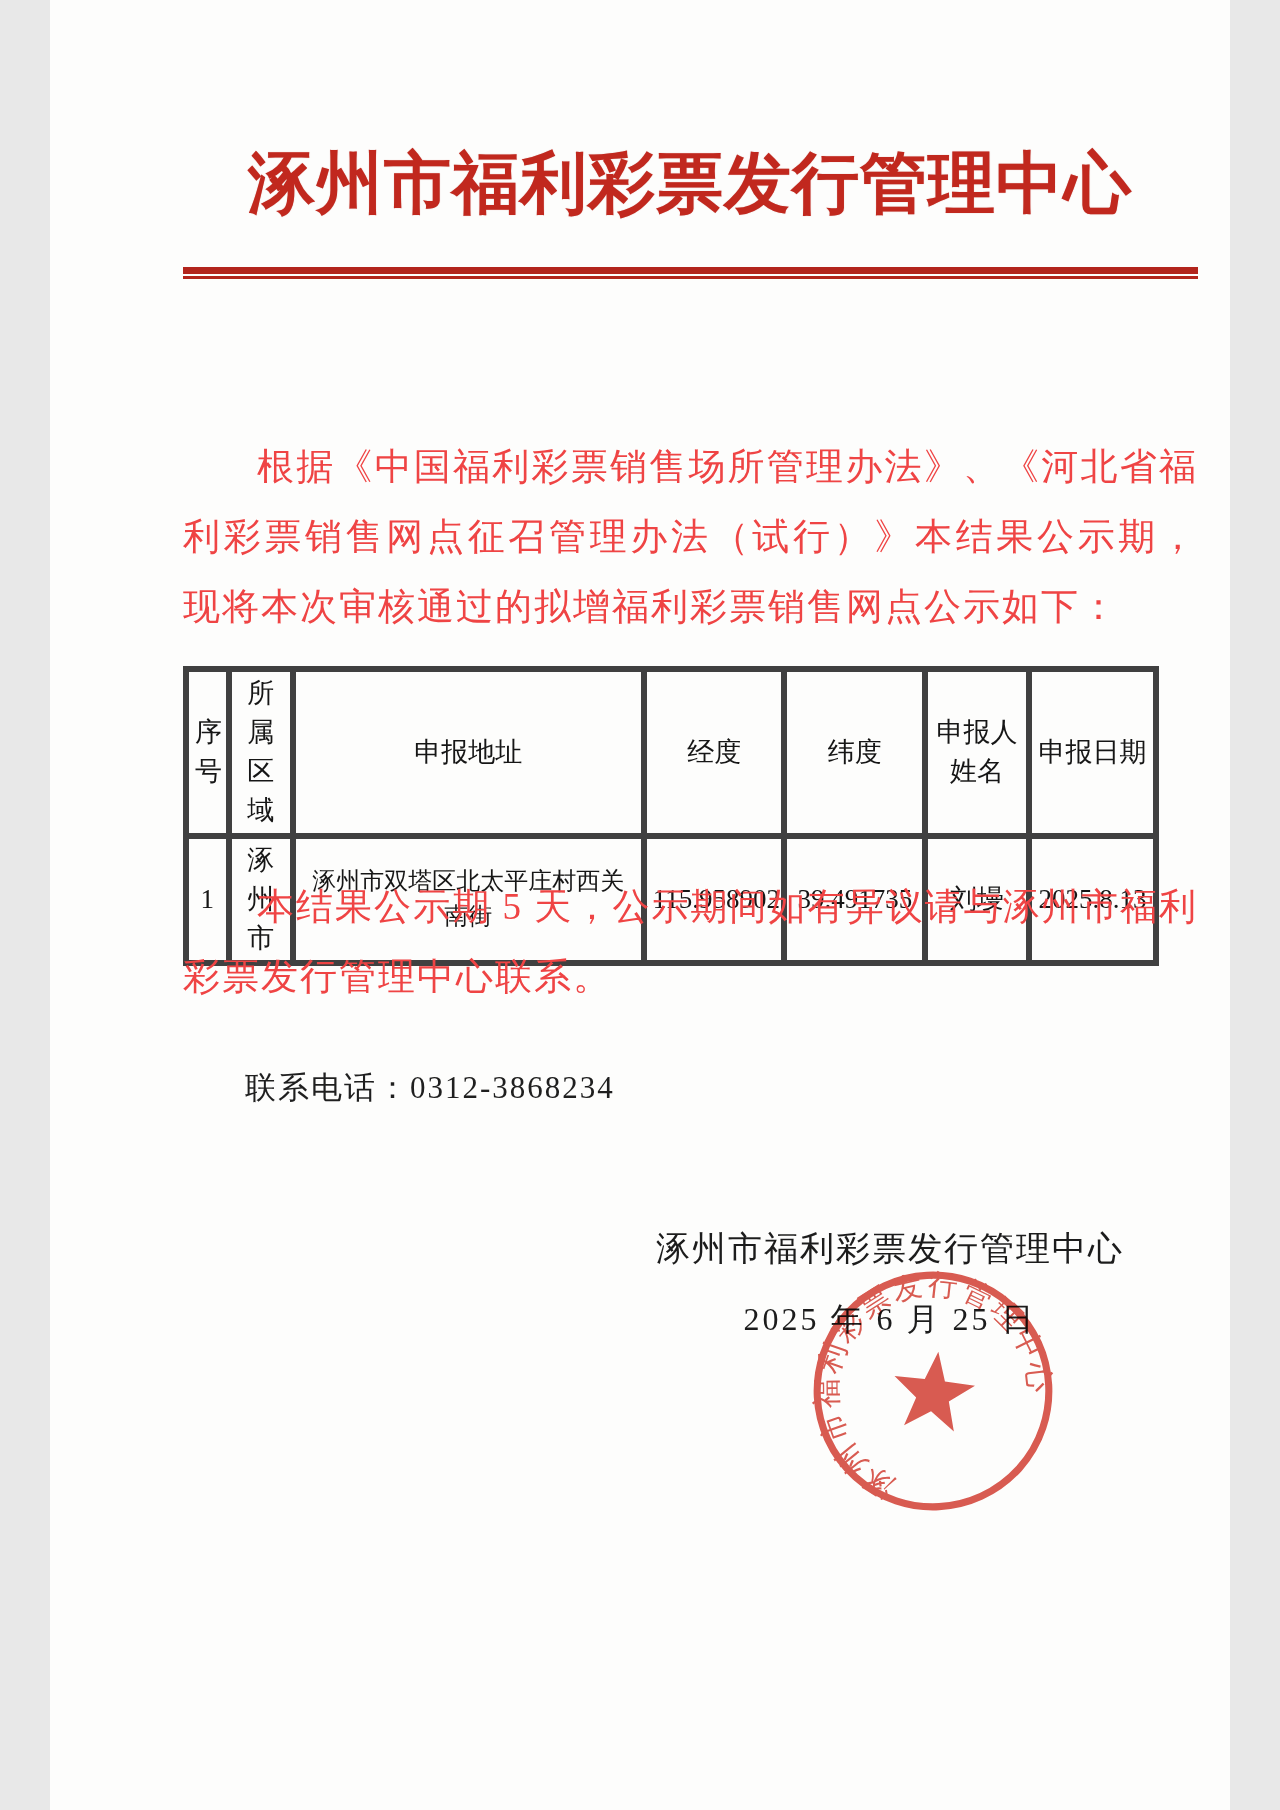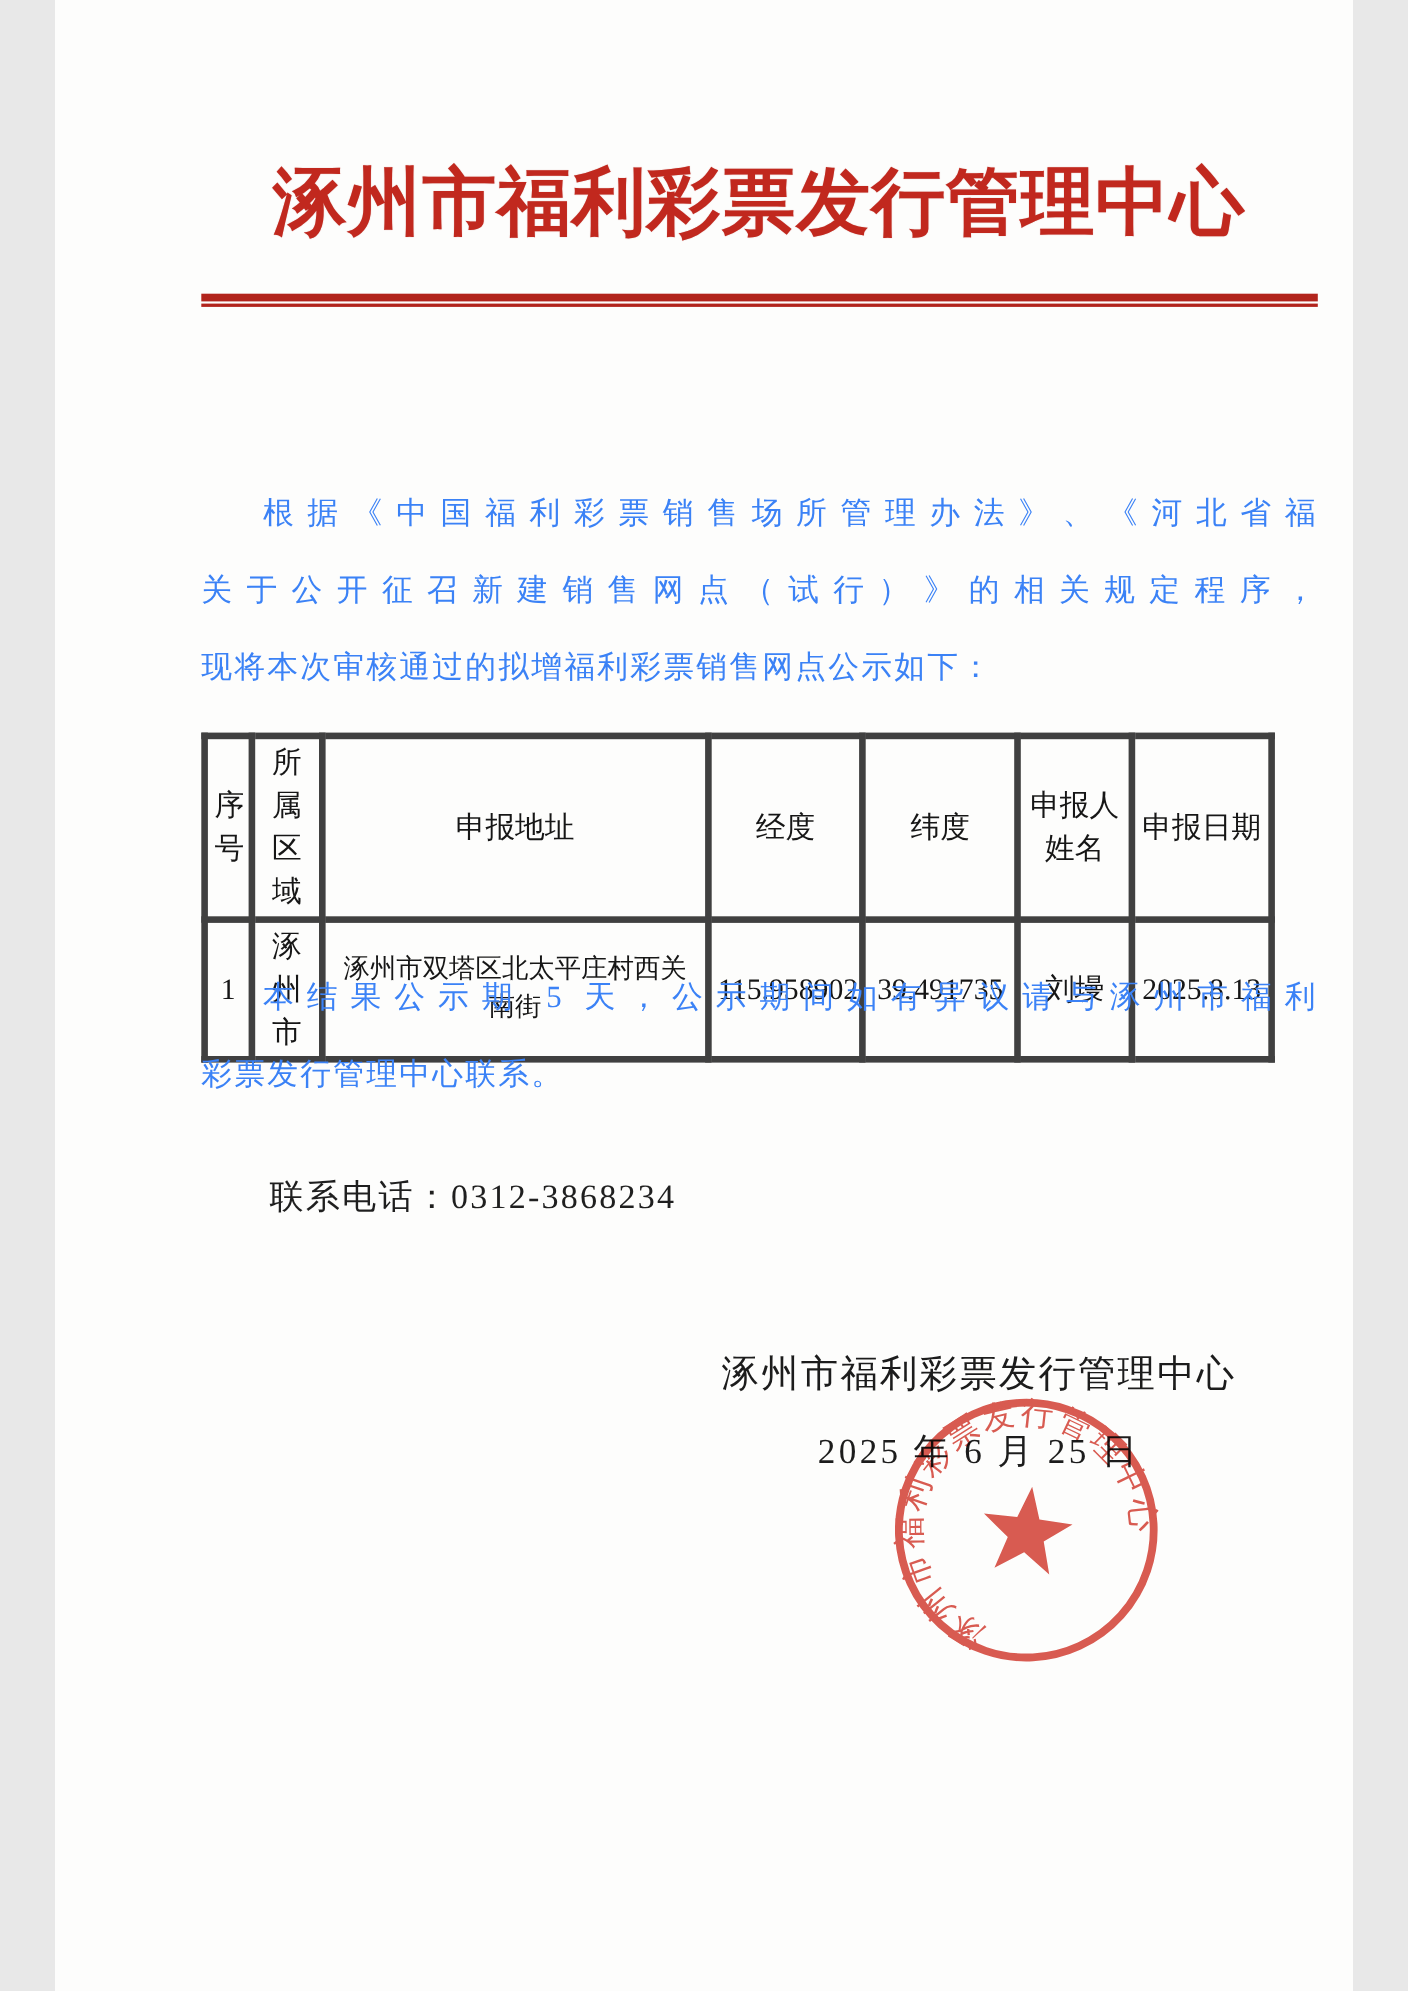--- a/index.html
+++ b/index.html
@@ -28,22 +28,22 @@
   
   .doc-title{
     position:absolute;top:296px;left:0;width:1280px;
     text-align:center;font-weight:bold;
     font-size:46px;line-height:76px;letter-spacing:3px;
     color:#161616;
   }
   
   .bodyline{
     position:relative;
-    font-size:28px;line-height:70px;letter-spacing:2px;
-    color:#3b82f6;white-space:nowrap;font-family:Liberation Serif, serif;
+    font-size:37px;line-height:70px;letter-spacing:2px;
+    color:#ef4444;white-space:nowrap;font-family:Liberation Serif, serif;
   }
   .just{white-space:normal;text-align:justify;text-align-last:justify;}
   .indent{text-indent:2em;}
   .para1{position:absolute;left:133px;top:432px;width:1015px;}
   .para2{position:absolute;left:133px;top:872px;width:1015px;}
   .contact{position:absolute;left:133px;top:1053px;width:1015px;
     font-size:31px;line-height:70px;letter-spacing:2px;text-indent:2em;white-space:nowrap;}
   
   table.pub{
     position:absolute;left:133px;top:666px;width:976px;
@@ -82,21 +82,21 @@
   <div class="letterhead">涿州市福利彩票发行管理中心</div>
 
   <div class="rule">
     <div class="rule-thick"></div>
     <div class="rule-thin"></div>
   </div>
 
 
   <div class="para1">
     <div class="bodyline just indent">根据《中国福利彩票销售场所管理办法》、《河北省福</div>
-    <div class="bodyline just">关于公开征召新建销售网点（试行）》的相关规定程序，</div>
+    <div class="bodyline just">利彩票销售网点征召管理办法（试行）》本结果公示期，</div>
     <div class="bodyline">现将本次审核通过的拟增福利彩票销售网点公示如下：</div>
   </div>
 
   <table class="pub">
     <colgroup>
       <col style="width:4.4%">
         <col style="width:6.6%">
         <col style="width:36.2%">
       <col style="width:14.5%">
         <col style="width:14.5%">

